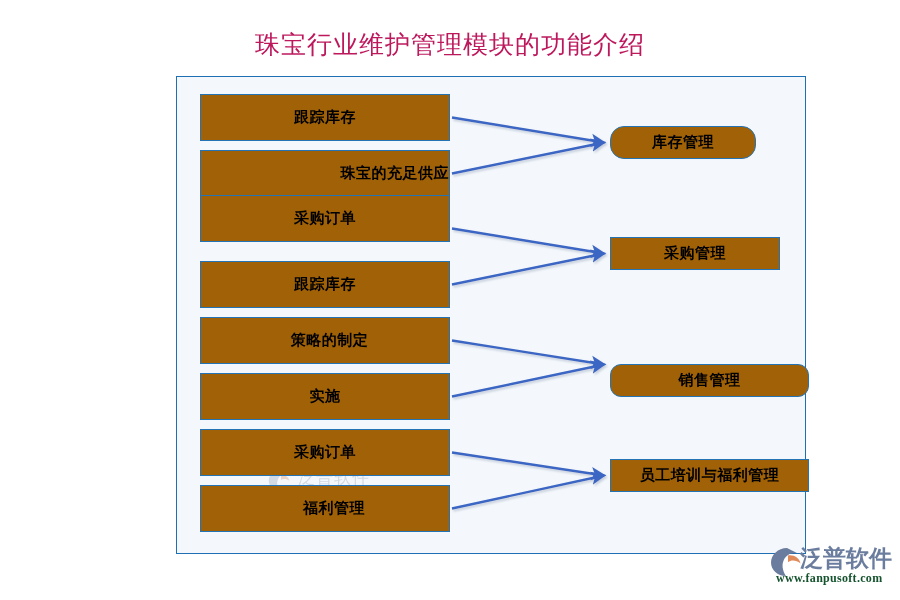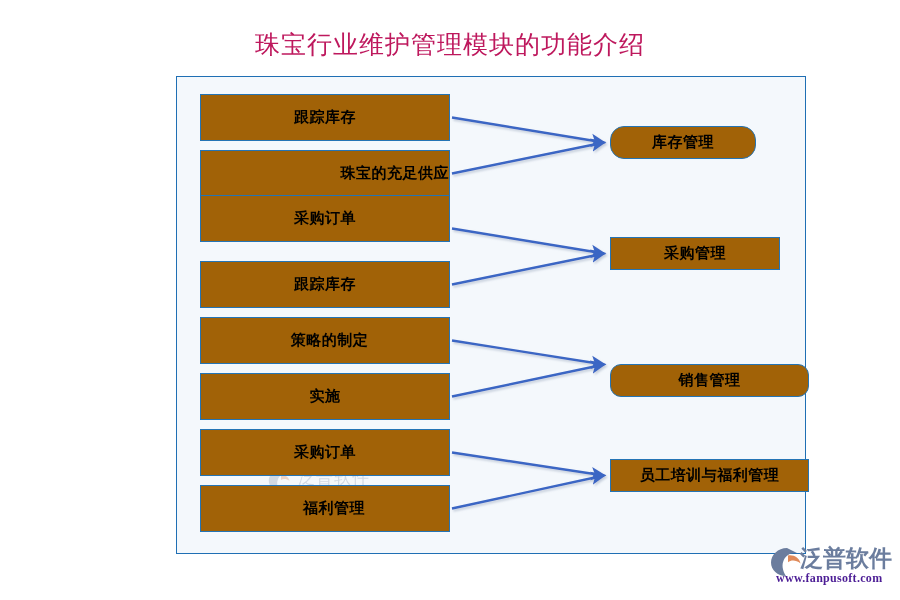--- a/index.html
+++ b/index.html
@@ -132,21 +132,21 @@
     color: #6b7d9e;
     letter-spacing: 0px;
     white-space: nowrap;
   }
   #brand-logo .logo-url {
     position: absolute;
     left: 6px;
     top: 28px;
     font-size: 12px;
     font-weight: bold;
-    color: #4c1d95;
+    color: #14532d;
     font-family: "Liberation Serif", "DejaVu Serif", serif;
     letter-spacing: 0.3px;
     white-space: nowrap;
   }
 </style>
 </head>
 <body>
 
 <div id="diagram-title">珠宝行业维护管理模块的功能介绍</div>
 

